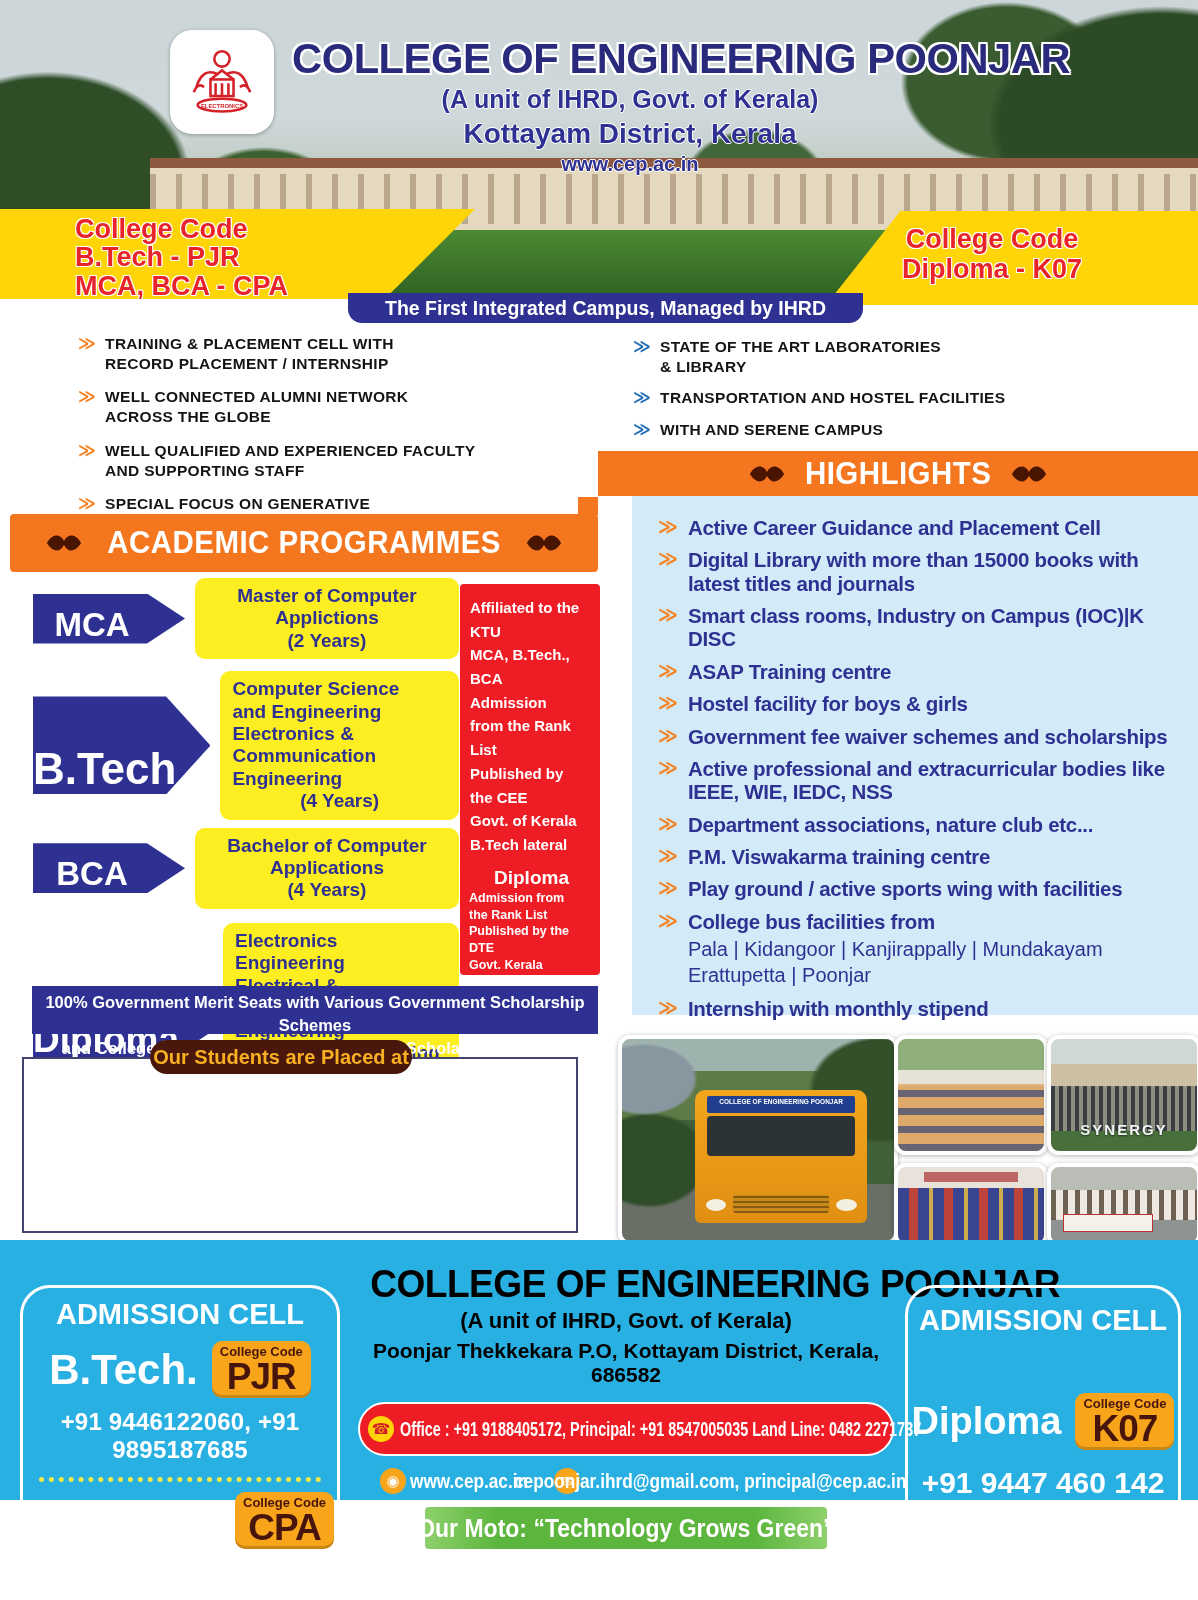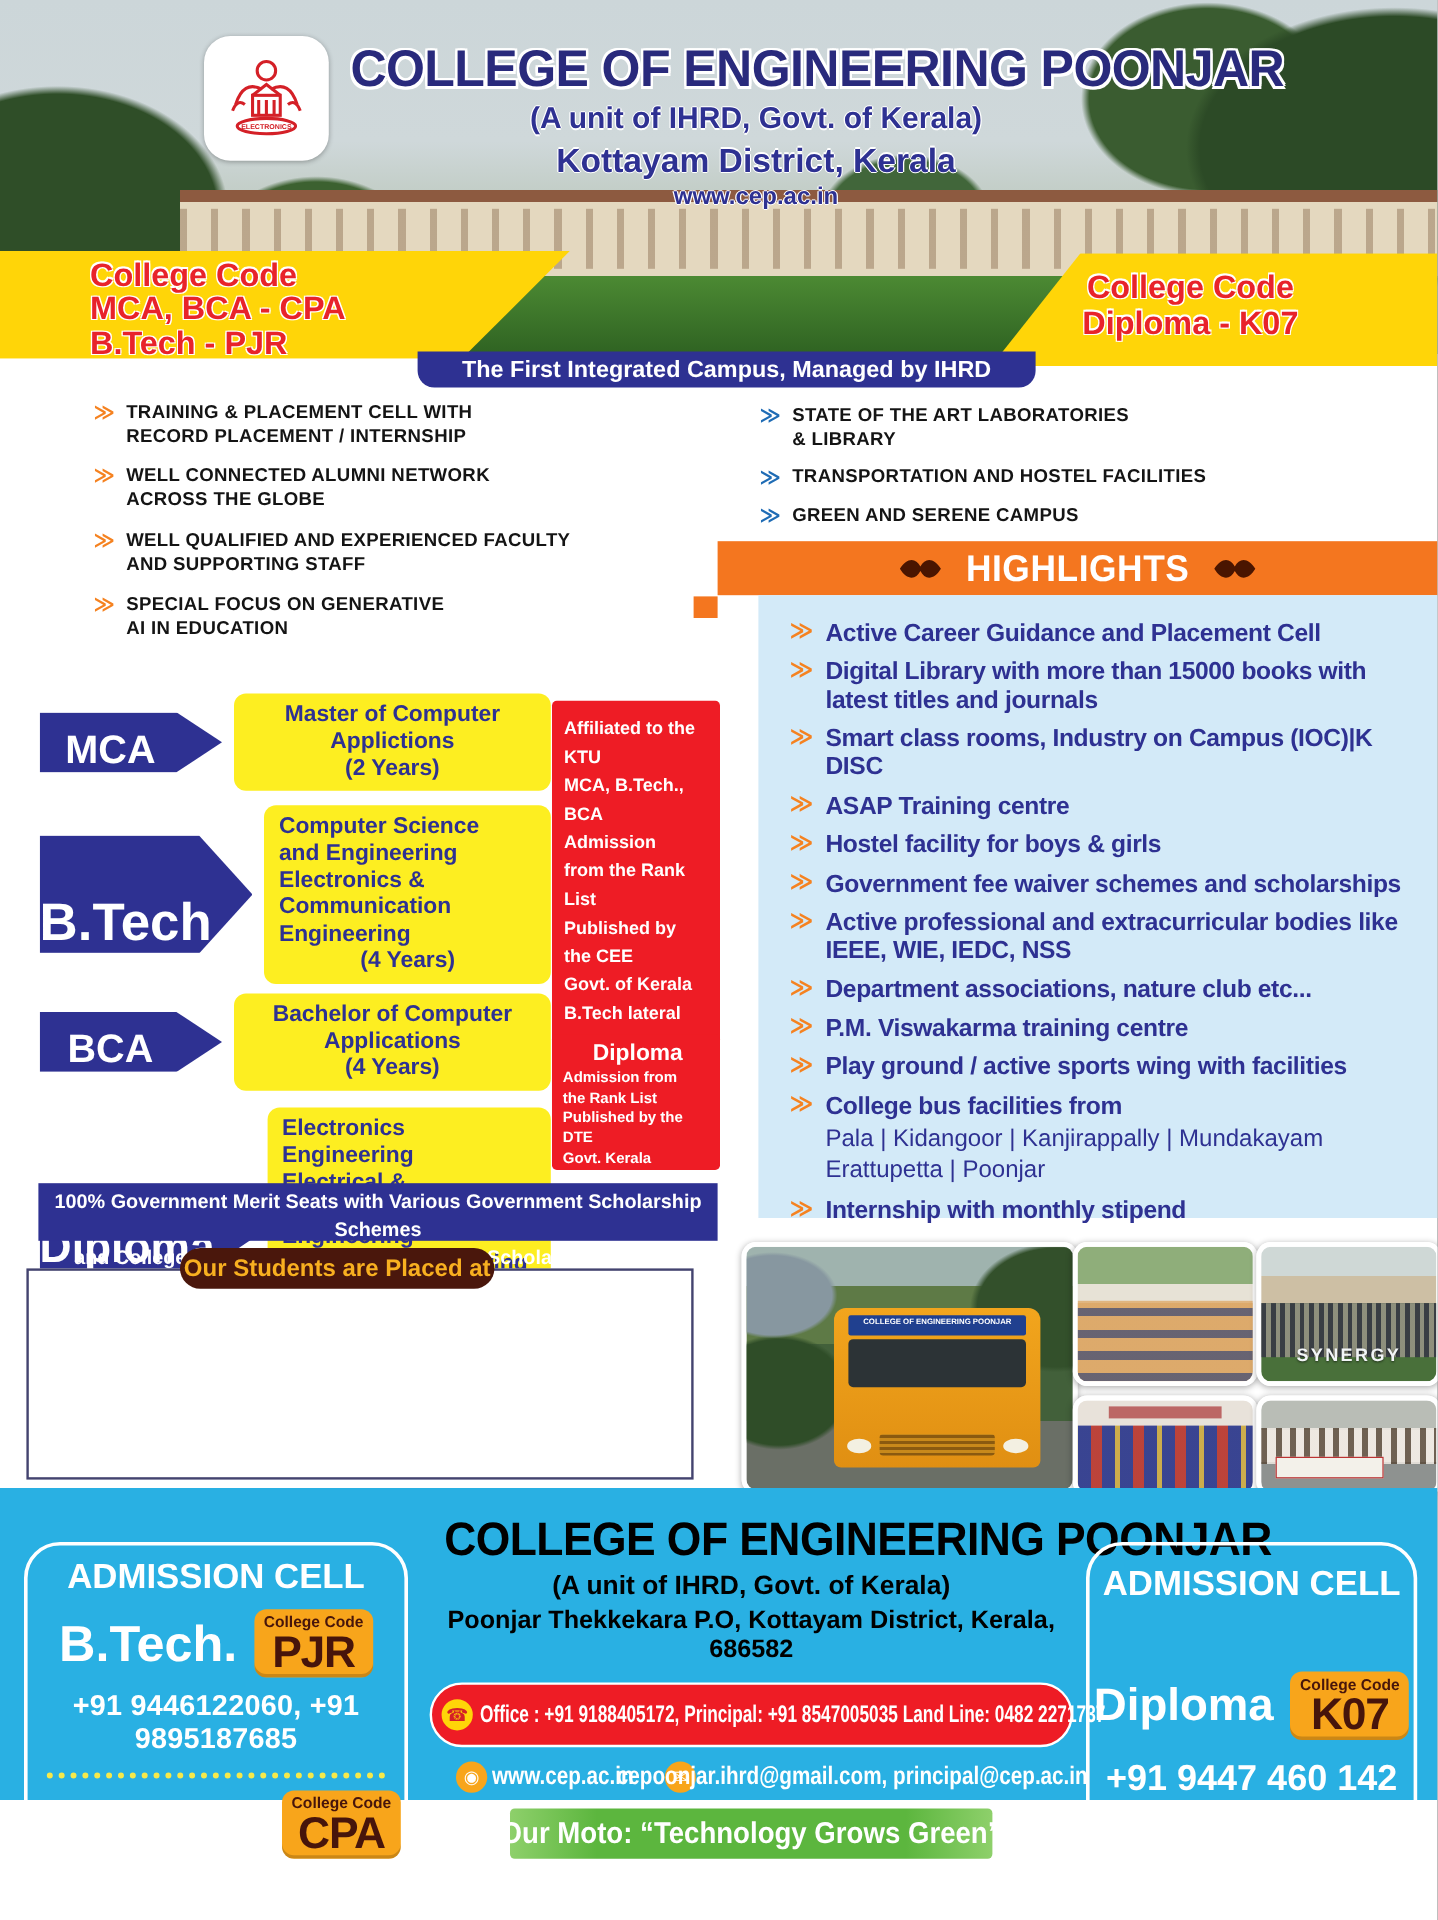--- a/index.html
+++ b/index.html
@@ -223,22 +223,22 @@
     <div class="hero-text">
       <div class="hero-title">COLLEGE OF ENGINEERING POONJAR</div>
       <div class="hero-sub">(A unit of IHRD, Govt. of Kerala)</div>
       <div class="hero-dist">Kottayam District, Kerala</div>
       <div class="hero-site">www.cep.ac.in</div>
     </div>
   </div>
 
   <div class="code-banner code-left">
     <div>College Code</div>
+    <div>B.Tech - PJR</div>
     <div>MCA, BCA - CPA</div>
-    <div>B.Tech - PJR</div>
   </div>
   <div class="code-banner code-right">
     <div>College Code</div>
     <div>Diploma - K07</div>
   </div>
 
   <div class="campus-banner">The First Integrated Campus, Managed by IHRD</div>
 
   <ul class="features fl arrows-orange">
   <li class="feat">
@@ -272,30 +272,39 @@
 &amp; LIBRARY</span>
   </li>
 
   <li class="feat">
     <span class="arr b">≫</span>
     <span class="pre">TRANSPORTATION AND HOSTEL FACILITIES</span>
   </li>
 
   <li class="feat">
     <span class="arr b">≫</span>
-    <span class="pre">GREEN AND SERENE CAMPUS</span>
+    <span class="pre">WITH AND SERENE CAMPUS</span>
   </li>
 
   <li class="feat">
     <span class="arr b">≫</span>
     <span class="pre">MANDATORY PLACEMENT TRAINING
 FOR ALL THE STUDENTS</span>
   </li>
 </ul>
 
+  <div class="sec-header acad-header">
+    <svg class="orn" viewBox="0 0 40 24">
+      <path d="M2 12 C8 2, 16 2, 20 10 C24 2, 32 2, 38 12 C32 22, 24 22, 20 14 C16 22, 8 22, 2 12 Z" fill="currentColor"></path>
+      </svg>
+    <span class="sec-title">ACADEMIC PROGRAMMES</span>
+    <svg class="orn" viewBox="0 0 40 24">
+      <path d="M2 12 C8 2, 16 2, 20 10 C24 2, 32 2, 38 12 C32 22, 24 22, 20 14 C16 22, 8 22, 2 12 Z" fill="currentColor"></path>
+      </svg>
+  </div>
   <div class="orange-chip"></div>
 
   <div class="programmes">
   <div class="prog-row">
     <div class="prog-arrow">
       <span>MCA</span>
     </div>
     <div class="prog-box">
       <div class="prog-details pre">Master of Computer Applictions</div>
       <div class="prog-years">(2 Years)</div>

